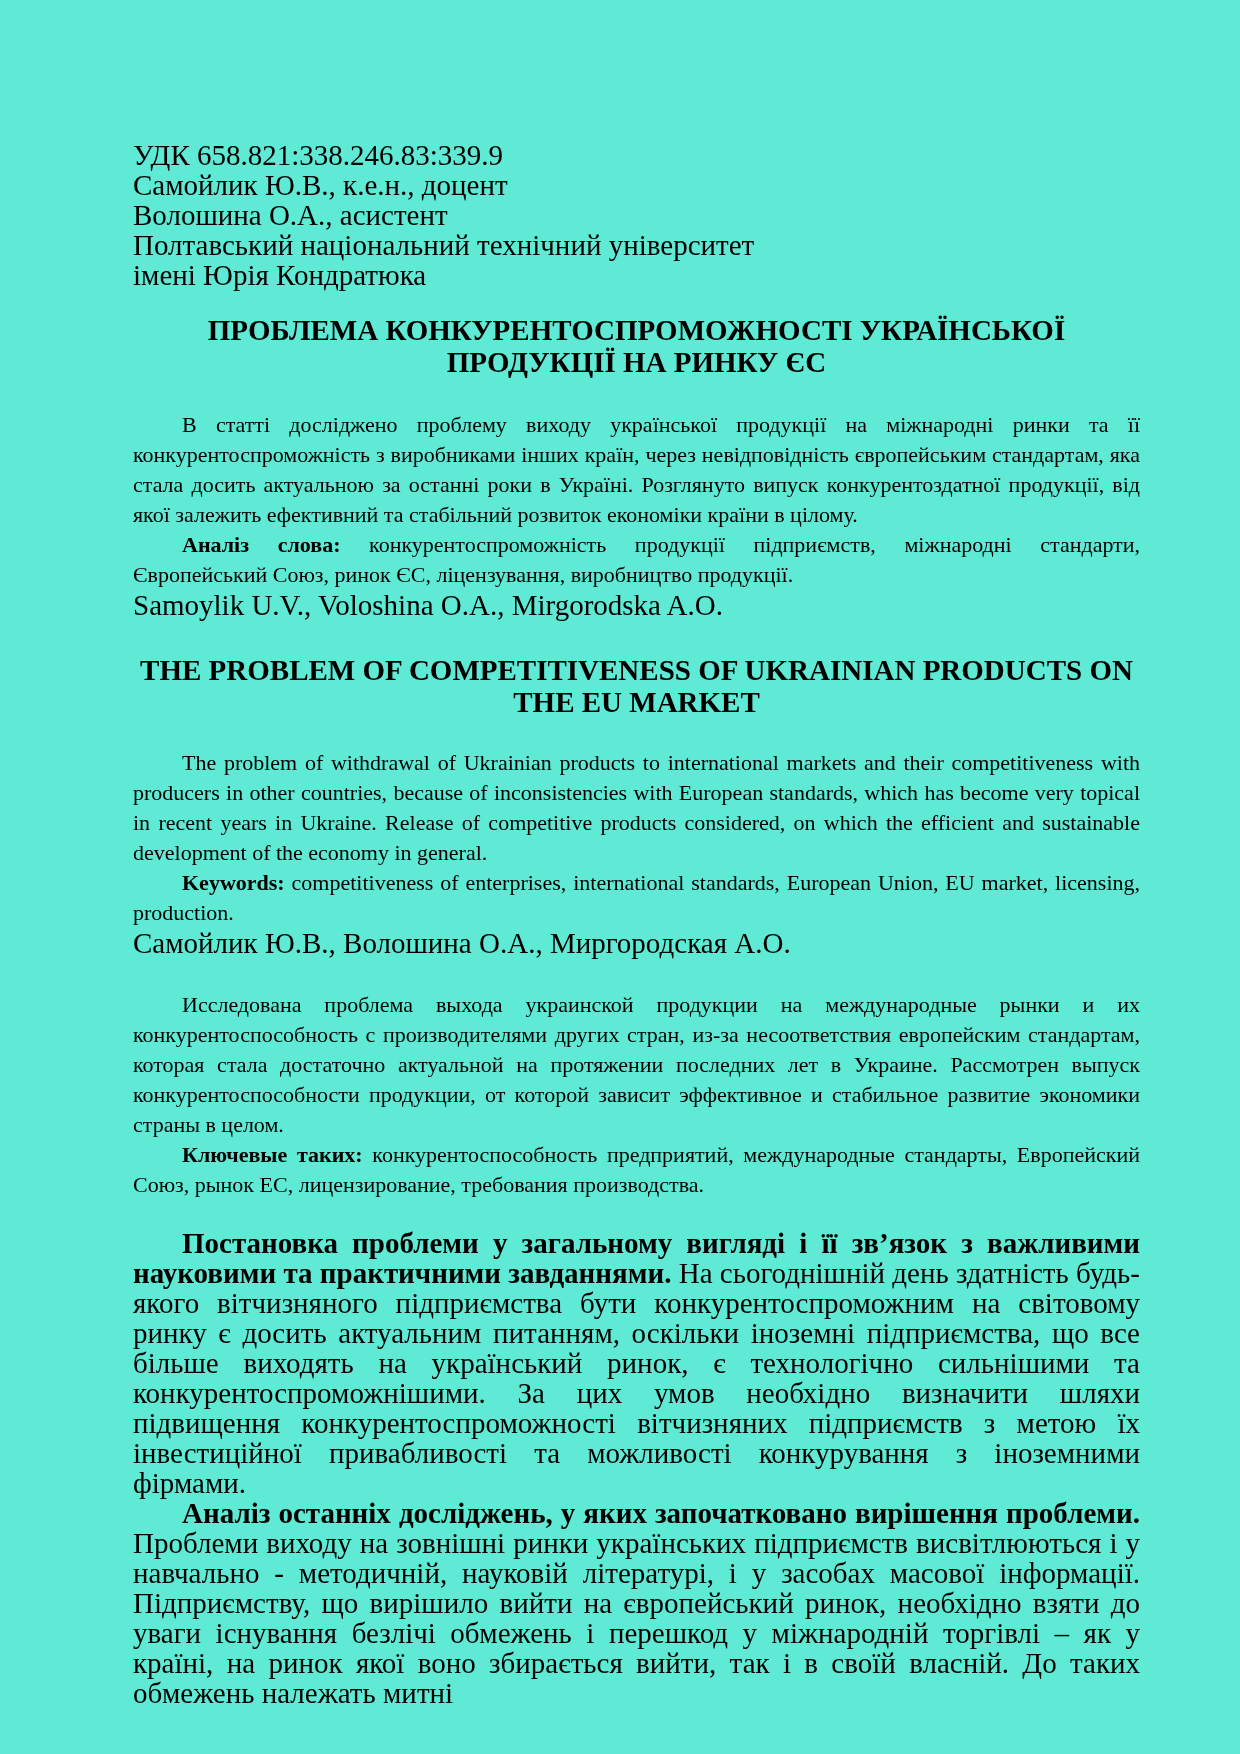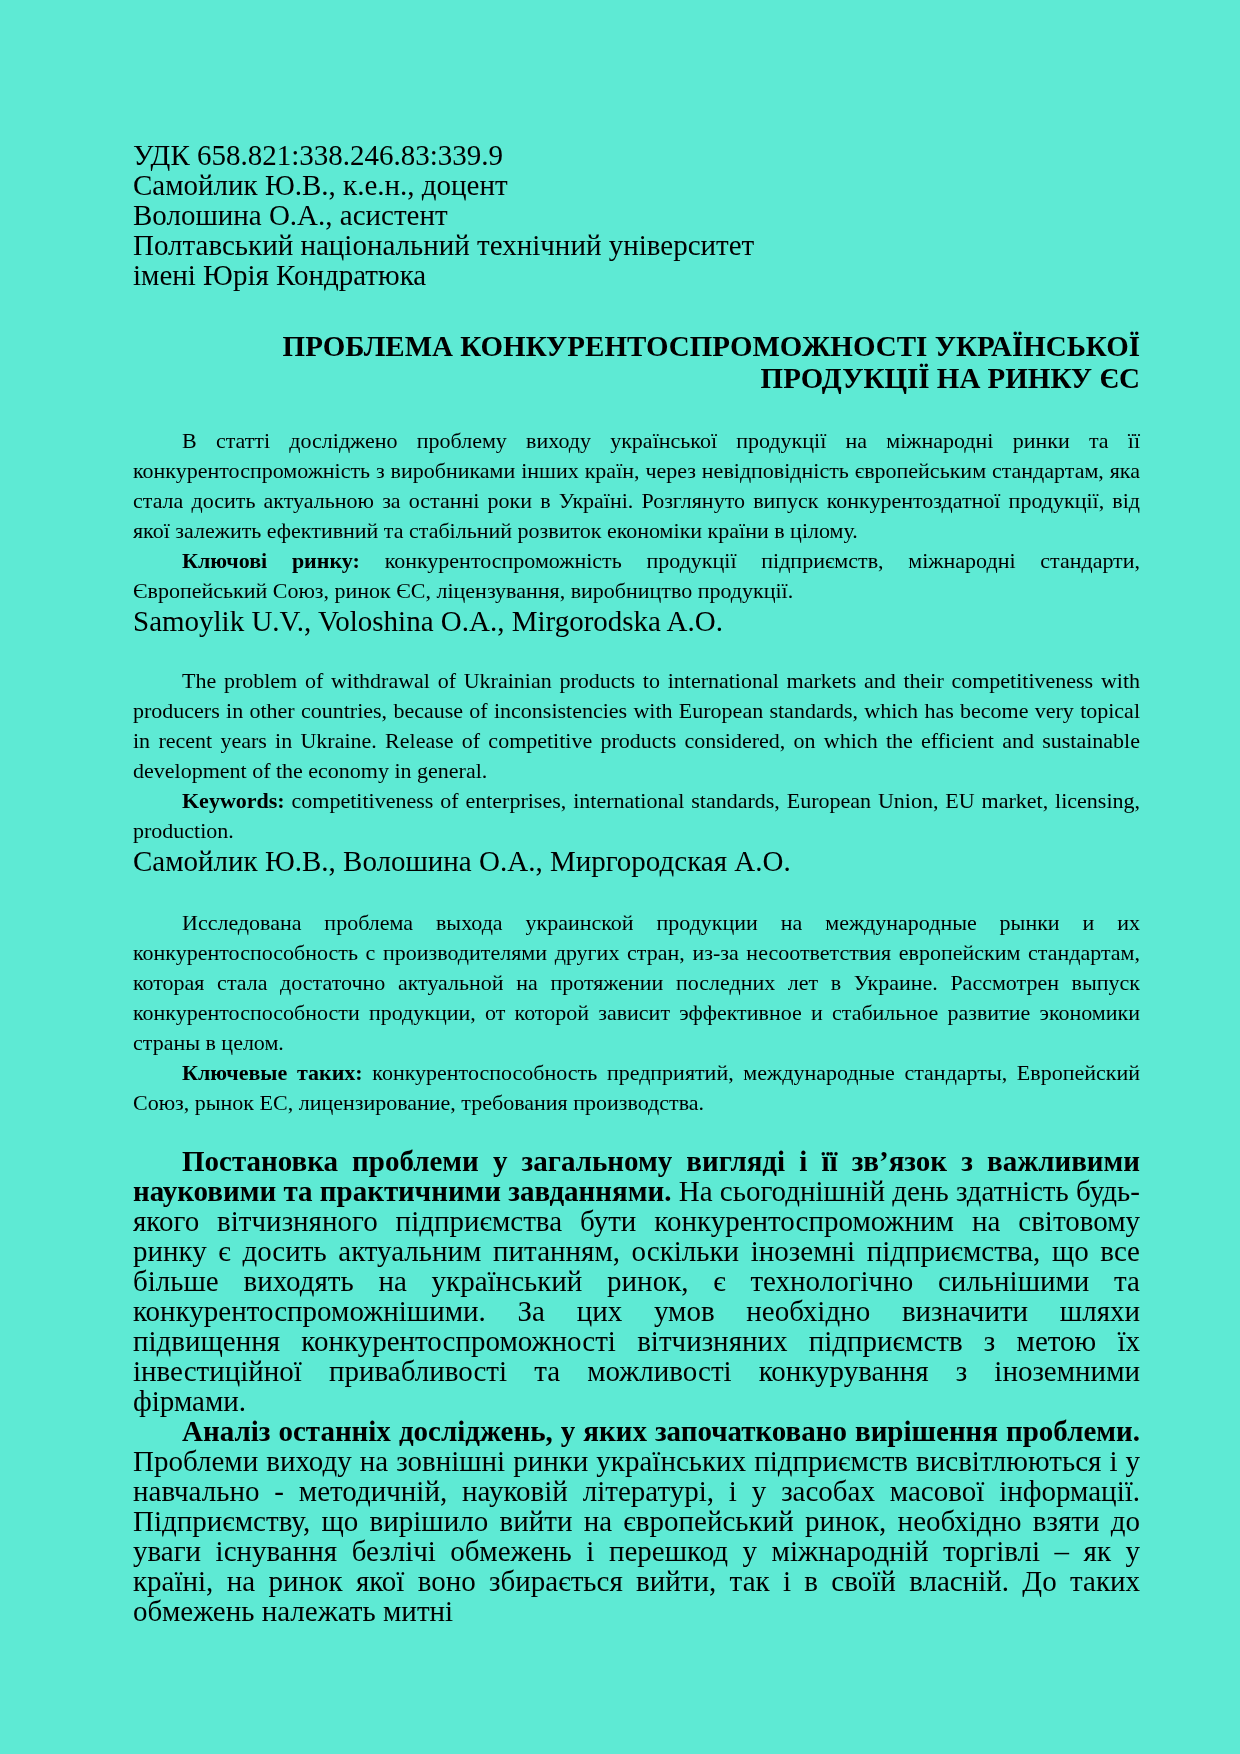--- a/index.html
+++ b/index.html
@@ -28,21 +28,21 @@
   .hdr {
     font-size: 29px;
     line-height: 30px;
   }
   .title {
     font-size: 29px;
     line-height: 32px;
     font-weight: bold;
     text-align: center;
   }
-  .t-ua { margin-top: 40px; text-align: right; }
+  .t-ua { margin-top: 24px; }
   .t-en { margin-top: 34px; }
 
   .small {
     font-size: 22px;
     line-height: 30px;
     text-align: justify;
     text-indent: 49px;
   }
   .abs-ua { margin-top: 32px; }
   .abs-en { margin-top: 30px; }
@@ -69,24 +69,25 @@
 
     <div class="hdr">УДК 658.821:338.246.83:339.9</div>
     <div class="hdr">Самойлик Ю.В., к.е.н., доцент</div>
     <div class="hdr">Волошина О.А., асистент</div>
     <div class="hdr">Полтавський національний технічний університет</div>
     <div class="hdr">імені Юрія Кондратюка</div>
 
     <div class="title t-ua">ПРОБЛЕМА КОНКУРЕНТОСПРОМОЖНОСТІ УКРАЇНСЬКОЇ ПРОДУКЦІЇ НА РИНКУ ЄС</div>
 
     <p class="small abs-ua">В статті досліджено проблему виходу української продукції на міжнародні ринки та її конкурентоспроможність з виробниками інших країн, через невідповідність європейським стандартам, яка стала досить актуальною за останні роки в Україні. Розглянуто випуск конкурентоздатної продукції, від якої залежить ефективний та стабільний розвиток економіки країни в цілому.</p>
-    <p class="small"><b>Ключові ринку:</b><span> конкурентоспроможність продукції підприємств, міжнародні стандарти, Європейський Союз, ринок ЄС, ліцензування, виробництво продукції.</span></p>
+    <p class="small"><b>Аналіз слова:</b><span> конкурентоспроможність продукції підприємств, міжнародні стандарти, Європейський Союз, ринок ЄС, ліцензування, виробництво продукції.</span></p>
 
     <div class="authors-line">Samoylik U.V., Voloshina O.A., Mirgorodska A.O.</div>
 
+    <div class="title t-en">THE PROBLEM OF COMPETITIVENESS OF UKRAINIAN PRODUCTS ON THE EU MARKET</div>
 
     <p class="small abs-en">The problem of withdrawal of Ukrainian products to international markets and their competitiveness with producers in other countries, because of inconsistencies with European standards, which has become very topical in recent years in Ukraine. Release of competitive products considered, on which the efficient and sustainable development of the economy in general.</p>
     <p class="small"><b>Keywords:</b><span> competitiveness of enterprises, international standards, European Union, EU market, licensing, production.</span></p>
 
     <div class="authors-line">Самойлик Ю.В., Волошина О.А., Миргородская А.О.</div>
 
     <p class="small abs-ru">Исследована проблема выхода украинской продукции на международные рынки и их конкурентоспособность с производителями других стран, из-за несоответствия европейским стандартам, которая стала достаточно актуальной на протяжении последних лет в Украине. Рассмотрен выпуск конкурентоспособности продукции, от которой зависит эффективное и стабильное развитие экономики страны в целом.</p>
     <p class="small"><b>Ключевые таких:</b><span> конкурентоспособность предприятий, международные стандарты, Европейский Союз, рынок ЕС, лицензирование, требования производства.</span></p>
 
     <p class="body-para body-start"><b>Постановка проблеми у загальному вигляді і її зв’язок з важливими науковими та практичними завданнями.</b><span> На сьогоднішній день здатність будь-якого вітчизняного підприємства бути конкурентоспроможним на світовому ринку є досить актуальним питанням, оскільки іноземні підприємства, що все більше виходять на український ринок, є технологічно сильнішими та конкурентоспроможнішими. За цих умов необхідно визначити шляхи підвищення конкурентоспроможності вітчизняних підприємств з метою їх інвестиційної привабливості та можливості конкурування з іноземними фірмами.</span></p>

